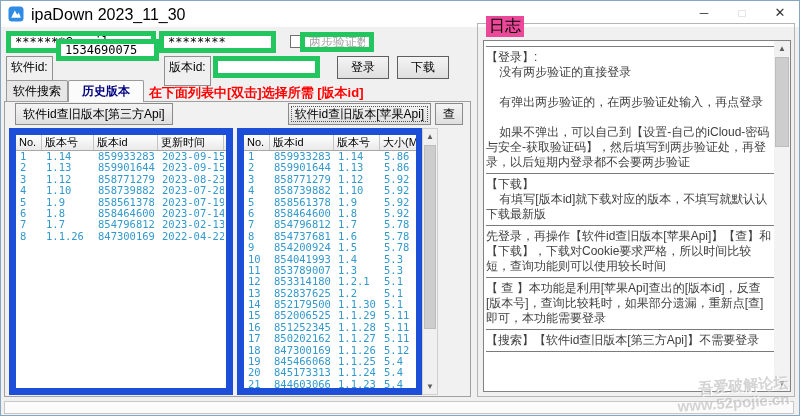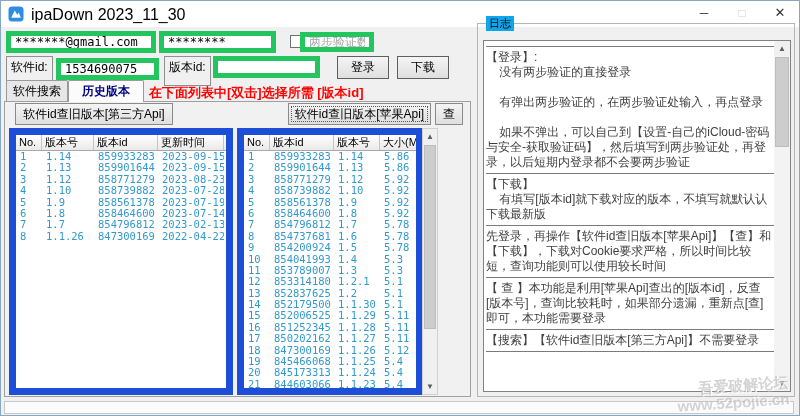--- a/index.html
+++ b/index.html
@@ -57,22 +57,22 @@
   
   .vscroll { position:absolute; width:16px; background:#f0f0f0; border:1px solid #d0d0d0; }
   .sarrow { height:15px; line-height:15px; text-align:center; font-size:8px; color:#5c5c5c;
             background:#f0f0f0; }
   .sarrow.down { position:absolute; bottom:0; left:0; right:0; }
   .sthumb { position:absolute; left:1px; right:1px; background:#cdcdcd; border:1px solid #bdbdbd; }
 
   
   .groupbox { position:absolute; left:476px; top:22px; width:318px; height:374px;
               border:1px solid #b5b5b5; }
-  .legend { position:absolute; left:8px; top:-8px; background:#0ea5e9; padding:0 3px;
-            font-size:11px; color:#000; }
+  .legend { position:absolute; left:8px; top:-8px; background:#ec4899; padding:0 3px;
+            font-size:16px; color:#000; }
   .logbox { position:absolute; left:5px; top:16px; width:308px; height:352px;
             background:#fff; border:1px solid #828282; overflow:hidden; }
   .logcontent { position:absolute; left:2px; top:2px; right:16px; font-size:12px; color:#3f3f3f;
                 line-height:15px; }
   .logline { white-space:pre-wrap; word-break:break-all; }
   .logsep { border-top:1px solid #7b7b7b; margin:3px 0 3px 0; }
   .logbox .vscroll { top:0; bottom:0; right:0; border:none; background:#f3f3f3; }
 
   
   .statusbar { position:absolute; left:3px; top:400px; width:790px; height:13px;
@@ -101,21 +101,21 @@
       <div class="winbtn close">✕</div>
     </div>
   </div>
 
   <input class="tbox" style="left: 5px; top: 30px; width: 150px;" value="*******@gmail.com">
   <input class="tbox" style="left: 158px; top: 30px; width: 117px;" value="********">
   <span class="chk" style="left:289px; top:34px;"></span>
   <input class="tbox" style="left: 299px; top: 31px; width: 74px; height: 20px;" placeholder="两步验证数字">
 
   <span class="blabel" style="left:5px; top:55px;">软件id:</span>
-  <input class="tbox" style="left: 55px; top: 57px; width: 103px;" value="1534690075">
+  <input class="tbox" style="left: 55px; top: 38px; width: 103px;" value="1534690075">
   <span class="blabel" style="left:163px; top:55px;">版本id:</span>
   <input class="tbox" style="left: 212px; top: 55px; width: 107px;" value="">
   <button class="btn" style="left:336px; top:55px; width:52px; height:23px;">登录</button>
   <button class="btn" style="left:396px; top:55px; width:52px; height:23px;">下载</button>
 
   <div class="tab" style="left:5px; width:62px;">软件搜索</div>
   <div class="tab active" style="left:67px; width:76px;">历史版本</div>
   <span class="hint">在下面列表中[双击]选择所需 [版本id]</span>
 
   <div class="tabpage"></div>

